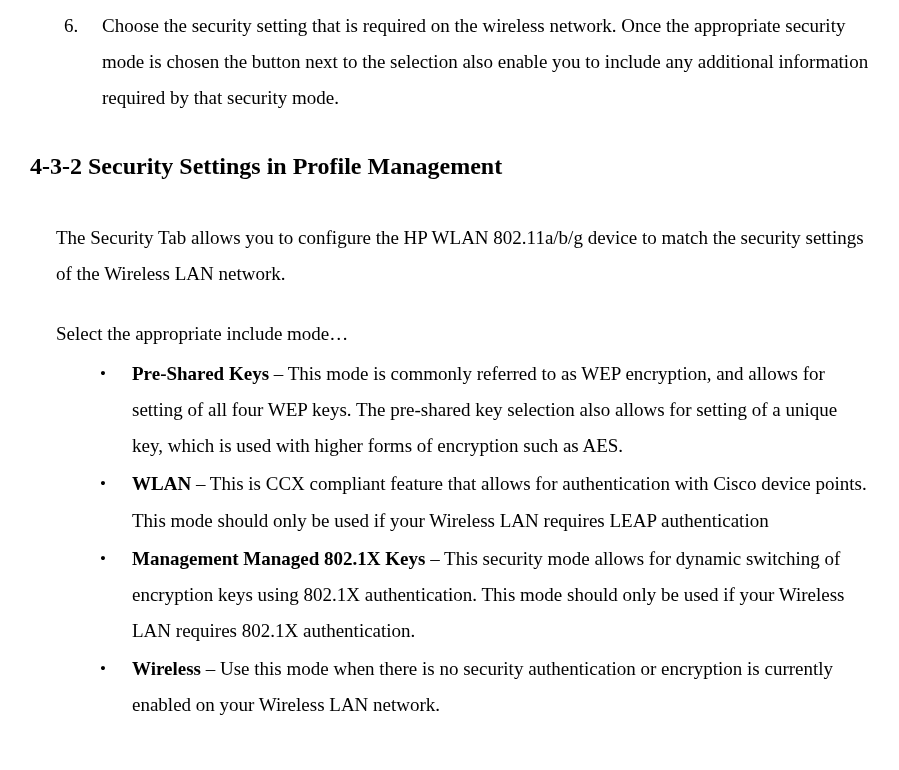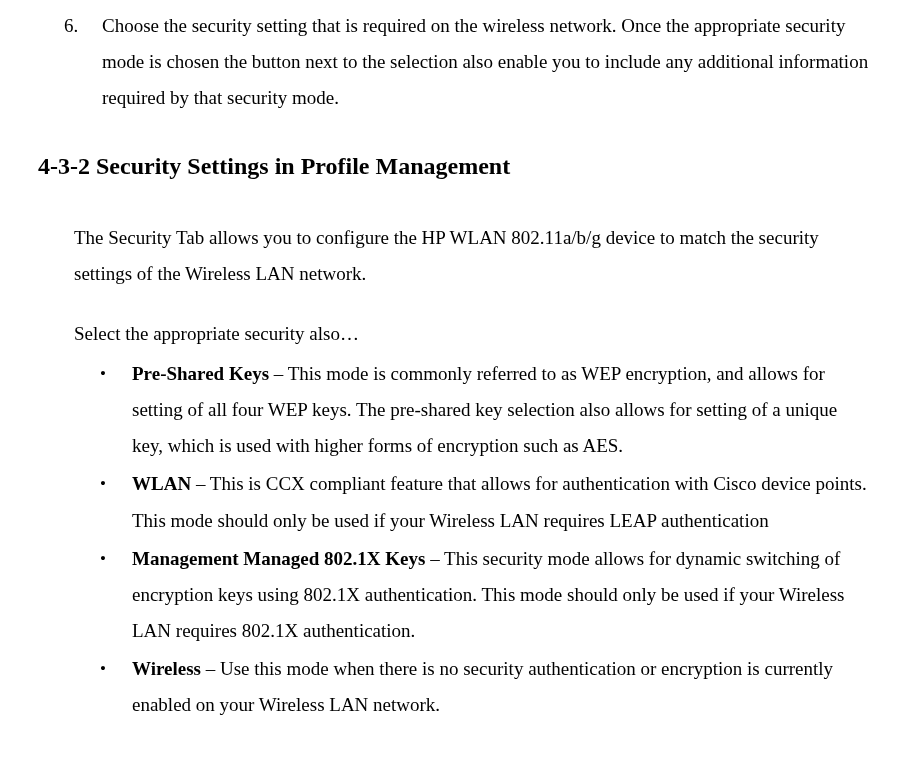--- a/index.html
+++ b/index.html
@@ -21,24 +21,24 @@
   .ordered-item .num {
     width: 38px;
     flex: 0 0 38px;
   }
   .ordered-item .txt {
     flex: 1;
   }
   h2 {
     font-size: 24px;
     font-weight: bold;
-    margin: 28px 0 30px 8px;
+    margin: 28px 0 30px 0;
   }
   .para {
-    margin-left: 44px;
+    margin-left: 26px;
     margin-bottom: 24px;
   }
   .bullet-list {
     margin-left: 70px;
   }
   .bullet-item {
     display: flex;
     margin-bottom: 2px;
   }
   .bullet-item .dot {
@@ -57,21 +57,21 @@
 
 <div class="ordered-item">
   <div class="num">6.</div>
   <div class="txt">Choose the security setting that is required on the wireless network.  Once the appropriate security mode is chosen the button next to the selection also enable you to include any additional information required by that security mode.</div>
 </div>
 
 <h2>4-3-2 Security Settings in Profile Management</h2>
 
 <div class="para">The Security Tab allows you to configure the HP WLAN 802.11a/b/g  device to match the security settings of the Wireless LAN network.</div>
 
-<div class="para" style="margin-bottom:4px;">Select the appropriate security also…</div>
+<div class="para" style="margin-bottom:4px;">Select the appropriate include mode…</div>
 
 <div class="bullet-list">
 
   <div class="bullet-item">
     <div class="dot">•</div>
     <div class="txt">
       <span class="bold">Pre-Shared Keys</span><span> – This mode is commonly referred to as WEP encryption, and allows for setting of all four WEP keys.  The pre-shared key selection also allows for setting of a unique key, which is used with higher forms of encryption such as AES.</span>
     </div>
   </div>
 

